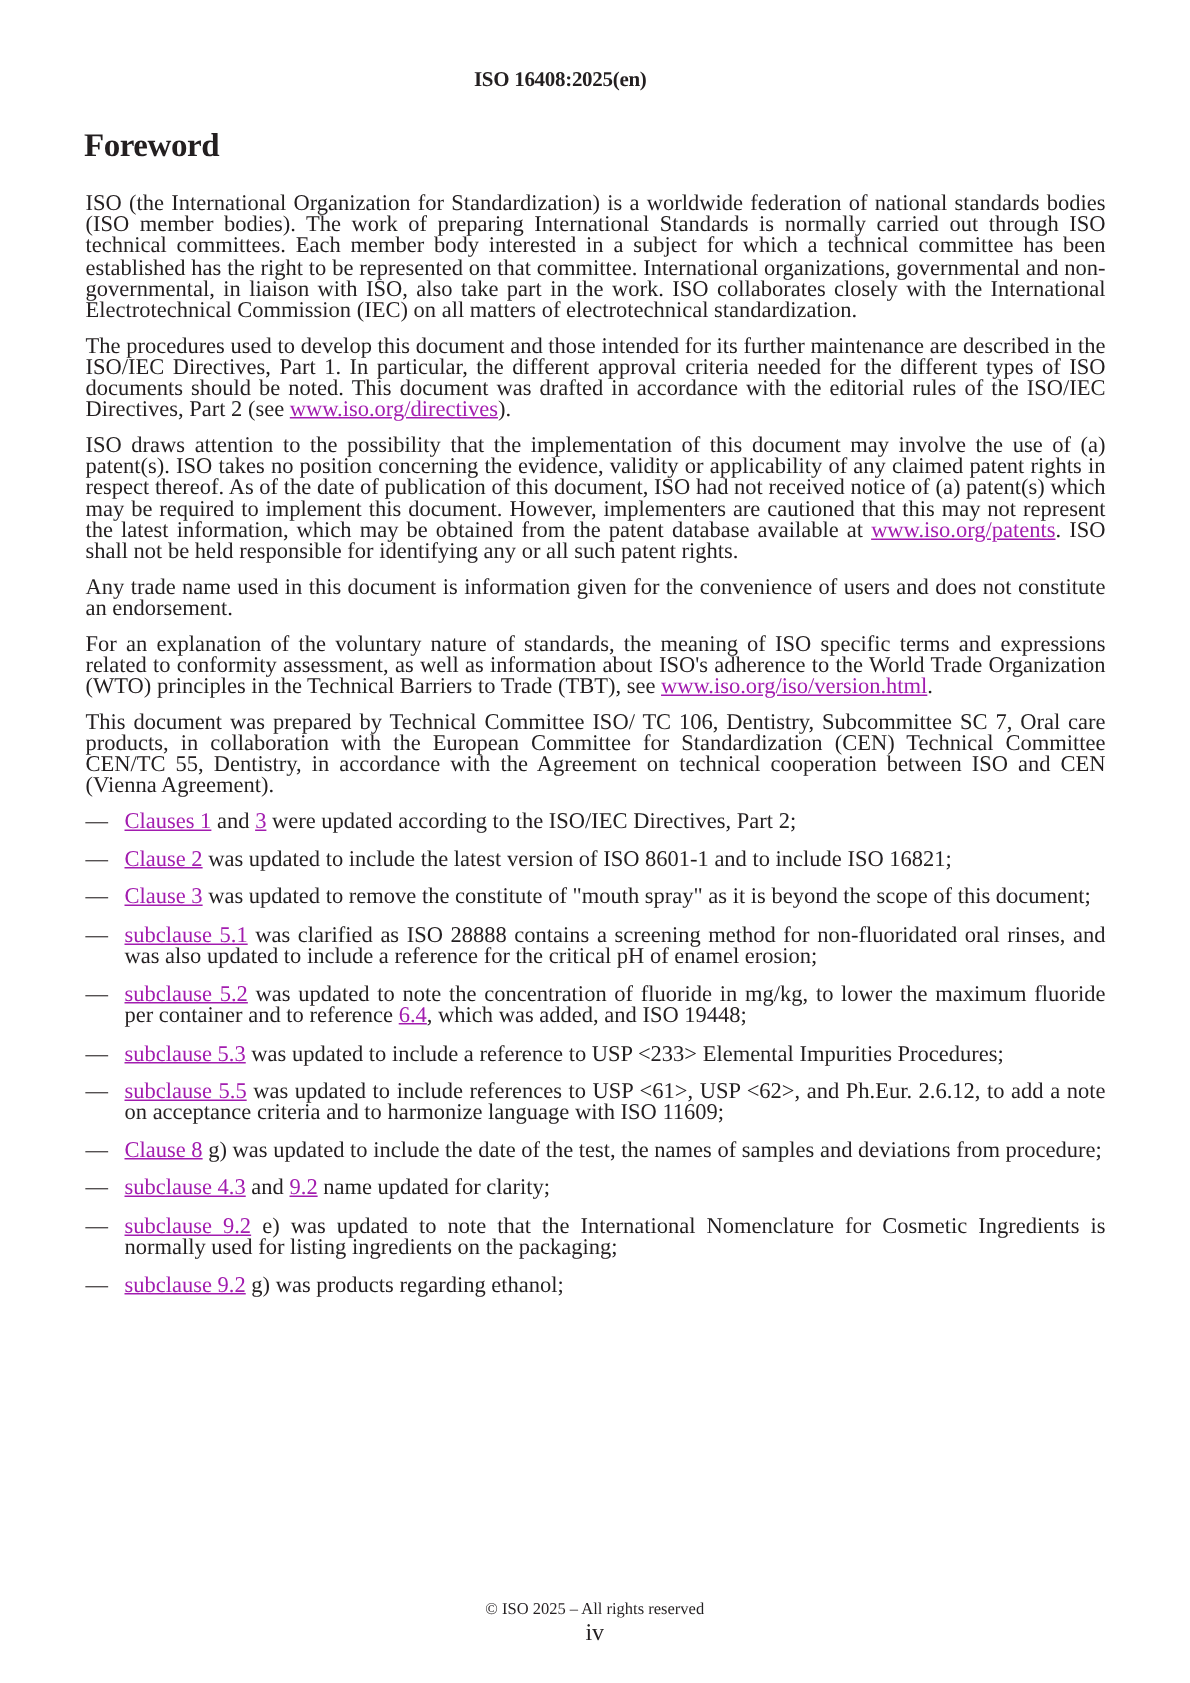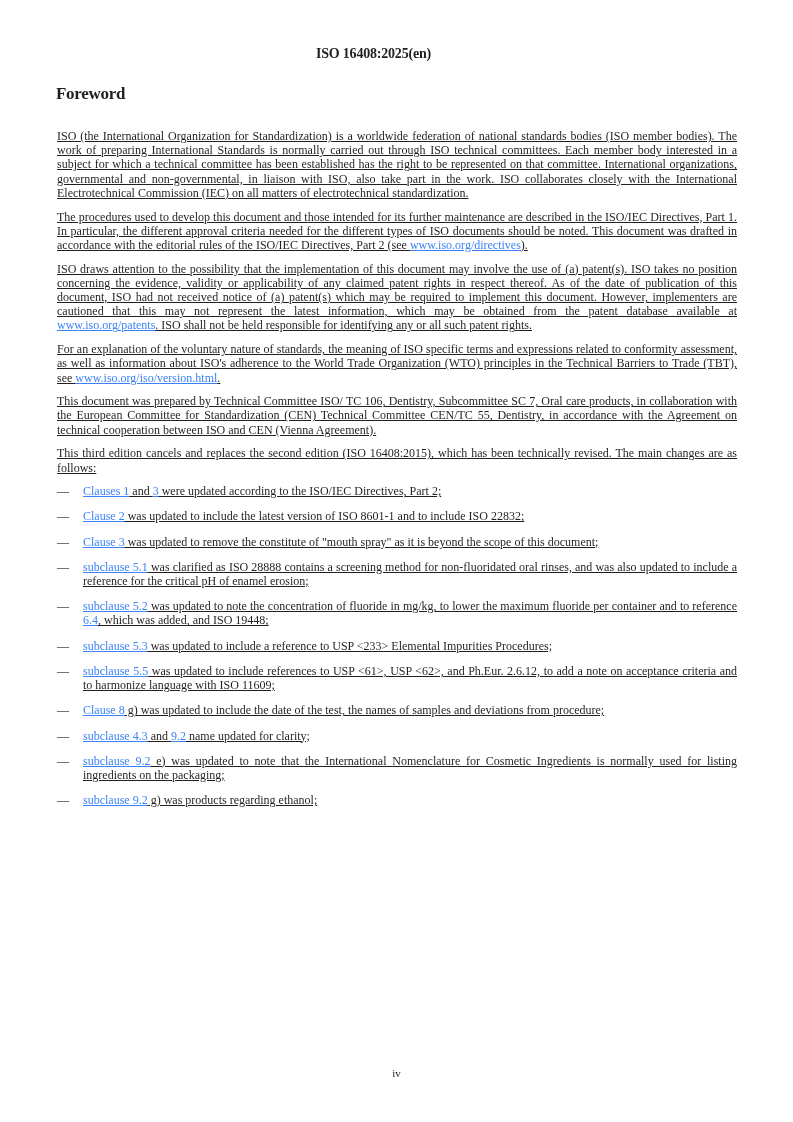--- a/index.html
+++ b/index.html
@@ -7,64 +7,64 @@
     width: 793px; height: 1122px; position: relative; overflow: hidden;
     font-family: "Liberation Serif", "DejaVu Serif", serif;
     color: #231f20;
   }
   .header {
     position: absolute; top: 46px; left: 0; width: 747px;
     text-align: center; font-weight: bold; font-size: 14px; letter-spacing: -0.2px;
   }
   .title {
     position: absolute; top: 84px; left: 56px;
-    font-weight: bold; font-size: 17px; letter-spacing: -0.3px; margin: 0;
+    font-weight: bold; font-size: 22px; letter-spacing: -0.3px; margin: 0;
   }
   .content {
     position: absolute; top: 129px; left: 57px; width: 680px;
-    font-size: 12px; line-height: 14.2px; text-decoration: underline;
+    font-size: 15px; line-height: 14.2px;
   }
   .content p { margin: 0 0 9.5px 0; text-align: justify; }
-  a { color: #3b82f6; text-decoration: underline; }
+  a { color: #a21caf; text-decoration: underline; }
   ul.changes { list-style: none; margin: 0; padding: 0; }
   ul.changes li {
     position: relative; padding-left: 26px; margin: 0 0 11px 0; text-align: justify;
   }
   ul.changes li .dash { position: absolute; left: 0; top: 0; }
   .footer {
     position: absolute; top: 1066px; left: 0; width: 793px; text-align: center;
     font-size: 11px; line-height: 15px;
   }
-  .page-num { font-size: 11px; }
+  .page-num { font-size: 16px; }
 </style>
 </head>
 <body>
 
 <div class="header">ISO 16408:2025(en)</div>
 
 <h1 class="title">Foreword</h1>
 
 <div class="content">
   <p>ISO (the International Organization for Standardization) is a worldwide federation of national standards bodies (ISO member bodies). The work of preparing International Standards is normally carried out through ISO technical committees. Each member body interested in a subject for which a technical committee has been established has the right to be represented on that committee. International organizations, governmental and non-governmental, in liaison with ISO, also take part in the work. ISO collaborates closely with the International Electrotechnical Commission (IEC) on all matters of electrotechnical standardization.</p>
 
   <p><span>The procedures used to develop this document and those intended for its further maintenance are described in the ISO/IEC Directives, Part 1. In particular, the different approval criteria needed for the different types of ISO documents should be noted. This document was drafted in accordance with the editorial rules of the ISO/IEC Directives, Part 2 (see </span><a>www.iso.org/directives</a><span>).</span></p>
 
   <p><span>ISO draws attention to the possibility that the implementation of this document may involve the use of (a) patent(s). ISO takes no position concerning the evidence, validity or applicability of any claimed patent rights in respect thereof. As of the date of publication of this document, ISO had not received notice of (a) patent(s) which may be required to implement this document. However, implementers are cautioned that this may not represent the latest information, which may be obtained from the patent database available at </span><a>www.iso.org/patents</a><span>. ISO shall not be held responsible for identifying any or all such patent rights.</span></p>
 
+  <p>Any trade name used in this document is information given for the convenience of users and does not constitute an endorsement.</p>
 
   <p><span>For an explanation of the voluntary nature of standards, the meaning of ISO specific terms and expressions related to conformity assessment, as well as information about ISO's adherence to the World Trade Organization (WTO) principles in the Technical Barriers to Trade (TBT), see </span><a>www.iso.org/iso/version.html</a><span>.</span></p>
 
   <p>This document was prepared by Technical Committee ISO/ TC 106, Dentistry, Subcommittee SC 7, Oral care products, in collaboration with the European Committee for Standardization (CEN) Technical Committee CEN/TC 55, Dentistry, in accordance with the Agreement on technical cooperation between ISO and CEN (Vienna Agreement).</p>
 
-  <p>This third edition cancels and replaces the second edition (ISO 16408:2015), which has been technically revised. The main changes are as follows:</p>
 
   <ul class="changes">
     <li><span class="dash">—</span><a>Clauses 1</a><span> and </span><a>3</a><span> were updated according to the ISO/IEC Directives, Part 2;</span></li>
 
-    <li><span class="dash">—</span><a>Clause 2</a><span> was updated to include the latest version of ISO 8601-1 and to include ISO 22832;</span></li>
+    <li><span class="dash">—</span><a>Clause 2</a><span> was updated to include the latest version of ISO 8601-1 and to include ISO 16821;</span></li>
 
     <li><span class="dash">—</span><a>Clause 3</a><span> was updated to remove the constitute of "mouth spray" as it is beyond the scope of this document;</span></li>
 
     <li><span class="dash">—</span><a>subclause 5.1</a><span> was clarified as ISO 28888 contains a screening method for non-fluoridated oral rinses, and was also updated to include a reference for the critical pH of enamel erosion;</span></li>
 
     <li><span class="dash">—</span><a>subclause 5.2</a><span> was updated to note the concentration of fluoride in mg/kg, to lower the maximum fluoride per container and to reference </span><a>6.4</a><span>, which was added, and ISO 19448;</span></li>
 
     <li><span class="dash">—</span><a>subclause 5.3</a><span> was updated to include a reference to USP &lt;233&gt; Elemental Impurities Procedures;</span></li>
 
     <li><span class="dash">—</span><a>subclause 5.5</a><span> was updated to include references to USP &lt;61&gt;, USP &lt;62&gt;, and Ph.Eur. 2.6.12, to add a note on acceptance criteria and to harmonize language with ISO 11609;</span></li>
@@ -73,14 +73,15 @@
 
     <li><span class="dash">—</span><a>subclause 4.3</a><span> and </span><a>9.2</a><span> name updated for clarity;</span></li>
 
     <li><span class="dash">—</span><a>subclause 9.2</a><span> e) was updated to note that the International Nomenclature for Cosmetic Ingredients is normally used for listing ingredients on the packaging;</span></li>
 
     <li><span class="dash">—</span><a>subclause 9.2</a><span> g) was products regarding ethanol;</span></li>
   </ul>
 </div>
 
 <div class="footer">
+  <div>© ISO 2025 – All rights reserved</div>
   <div class="page-num">iv</div>
 </div>
 
 </body></html>

